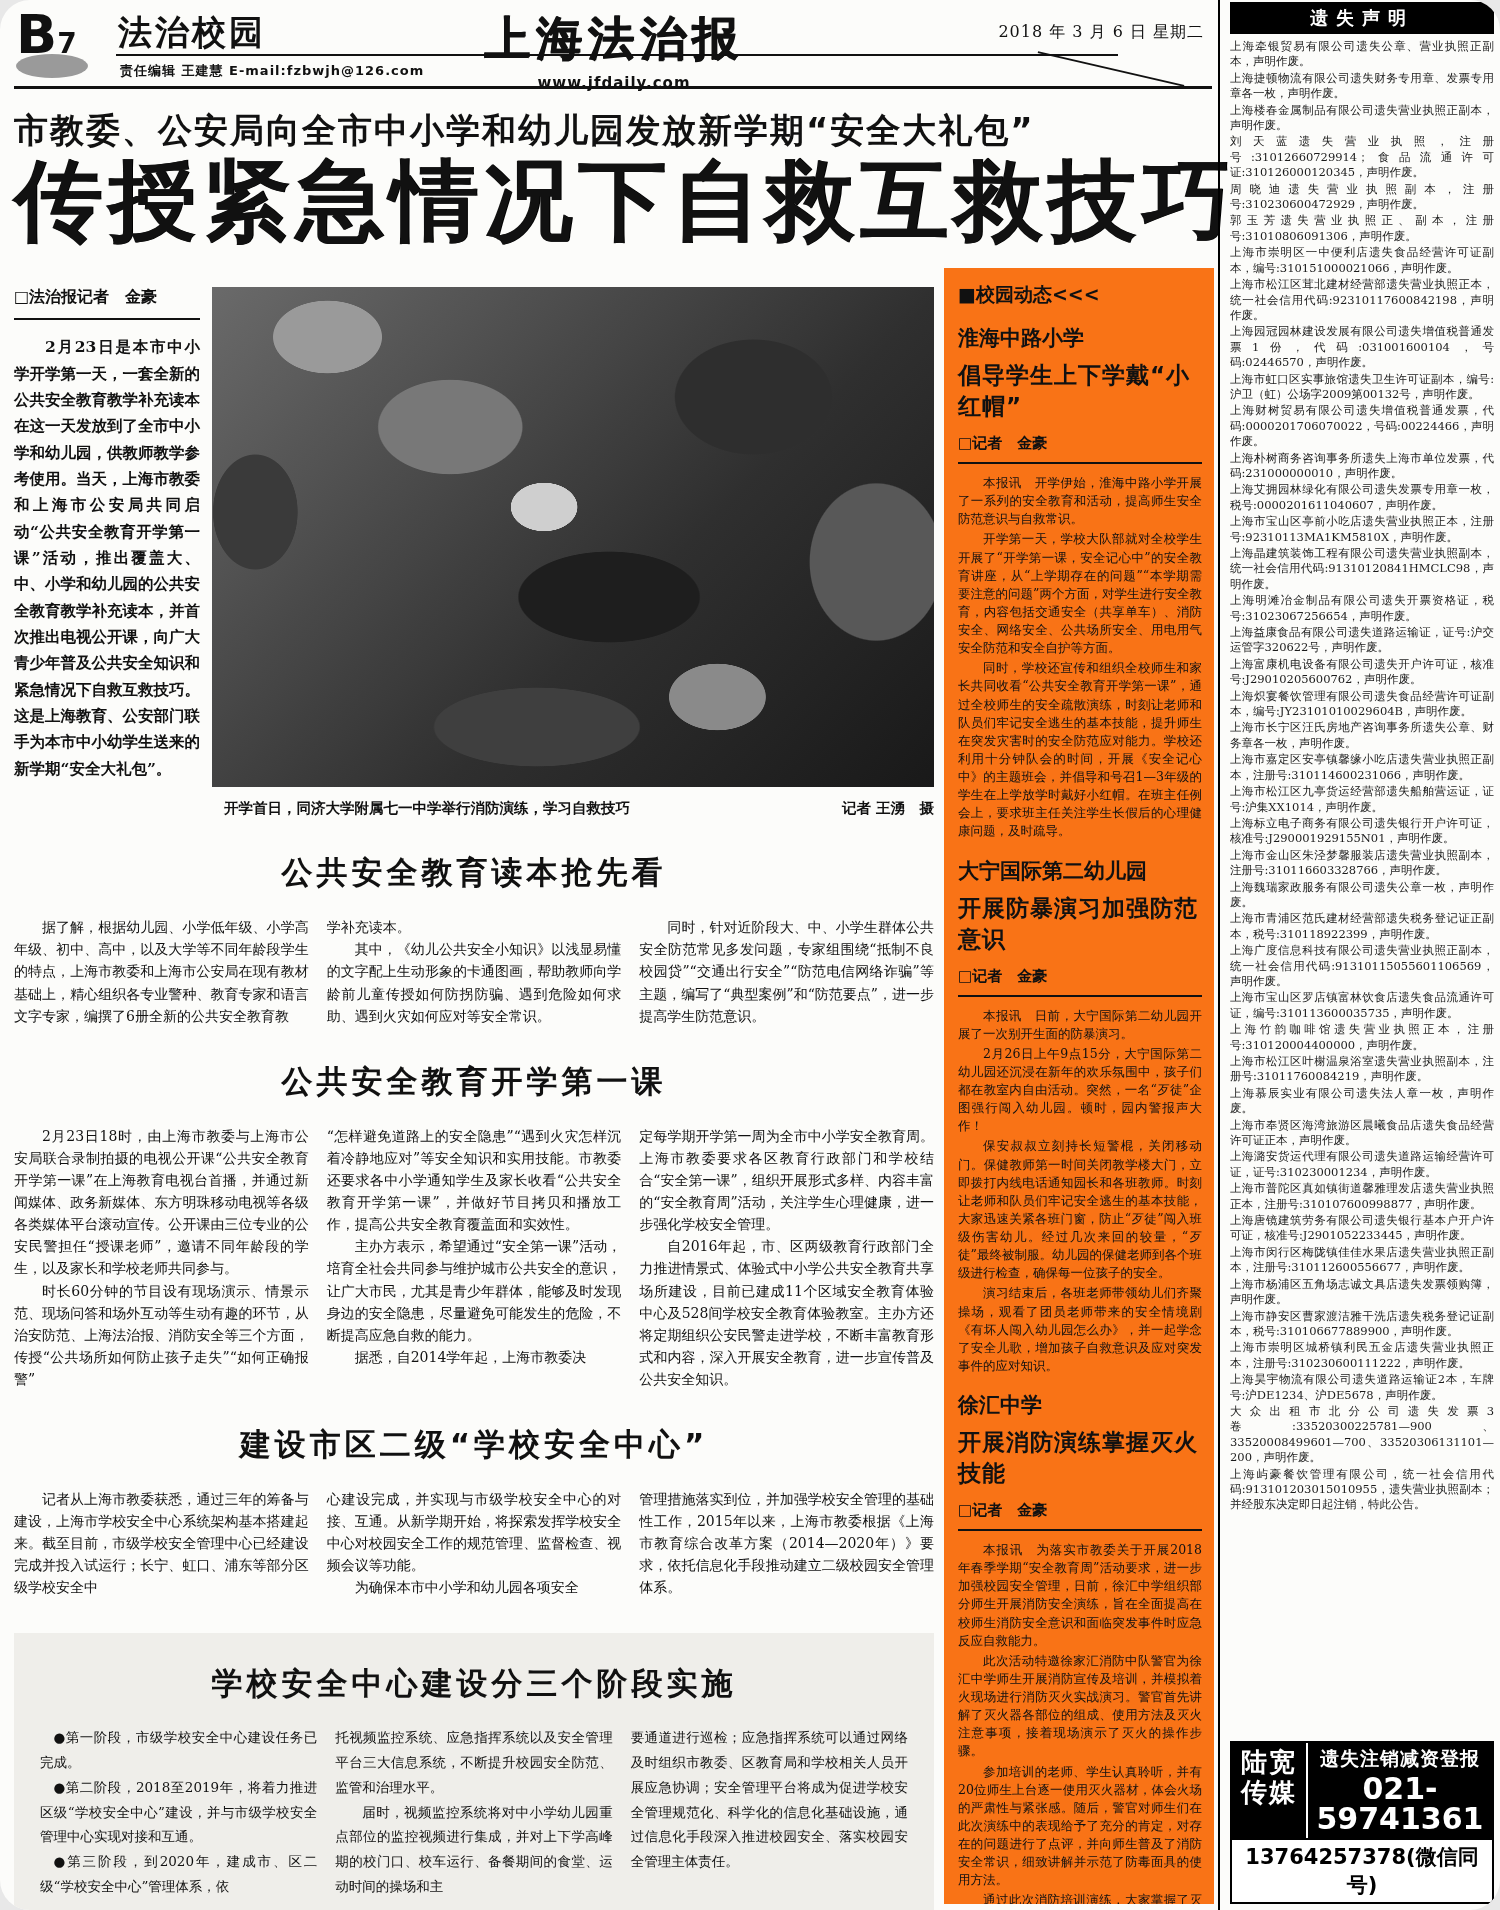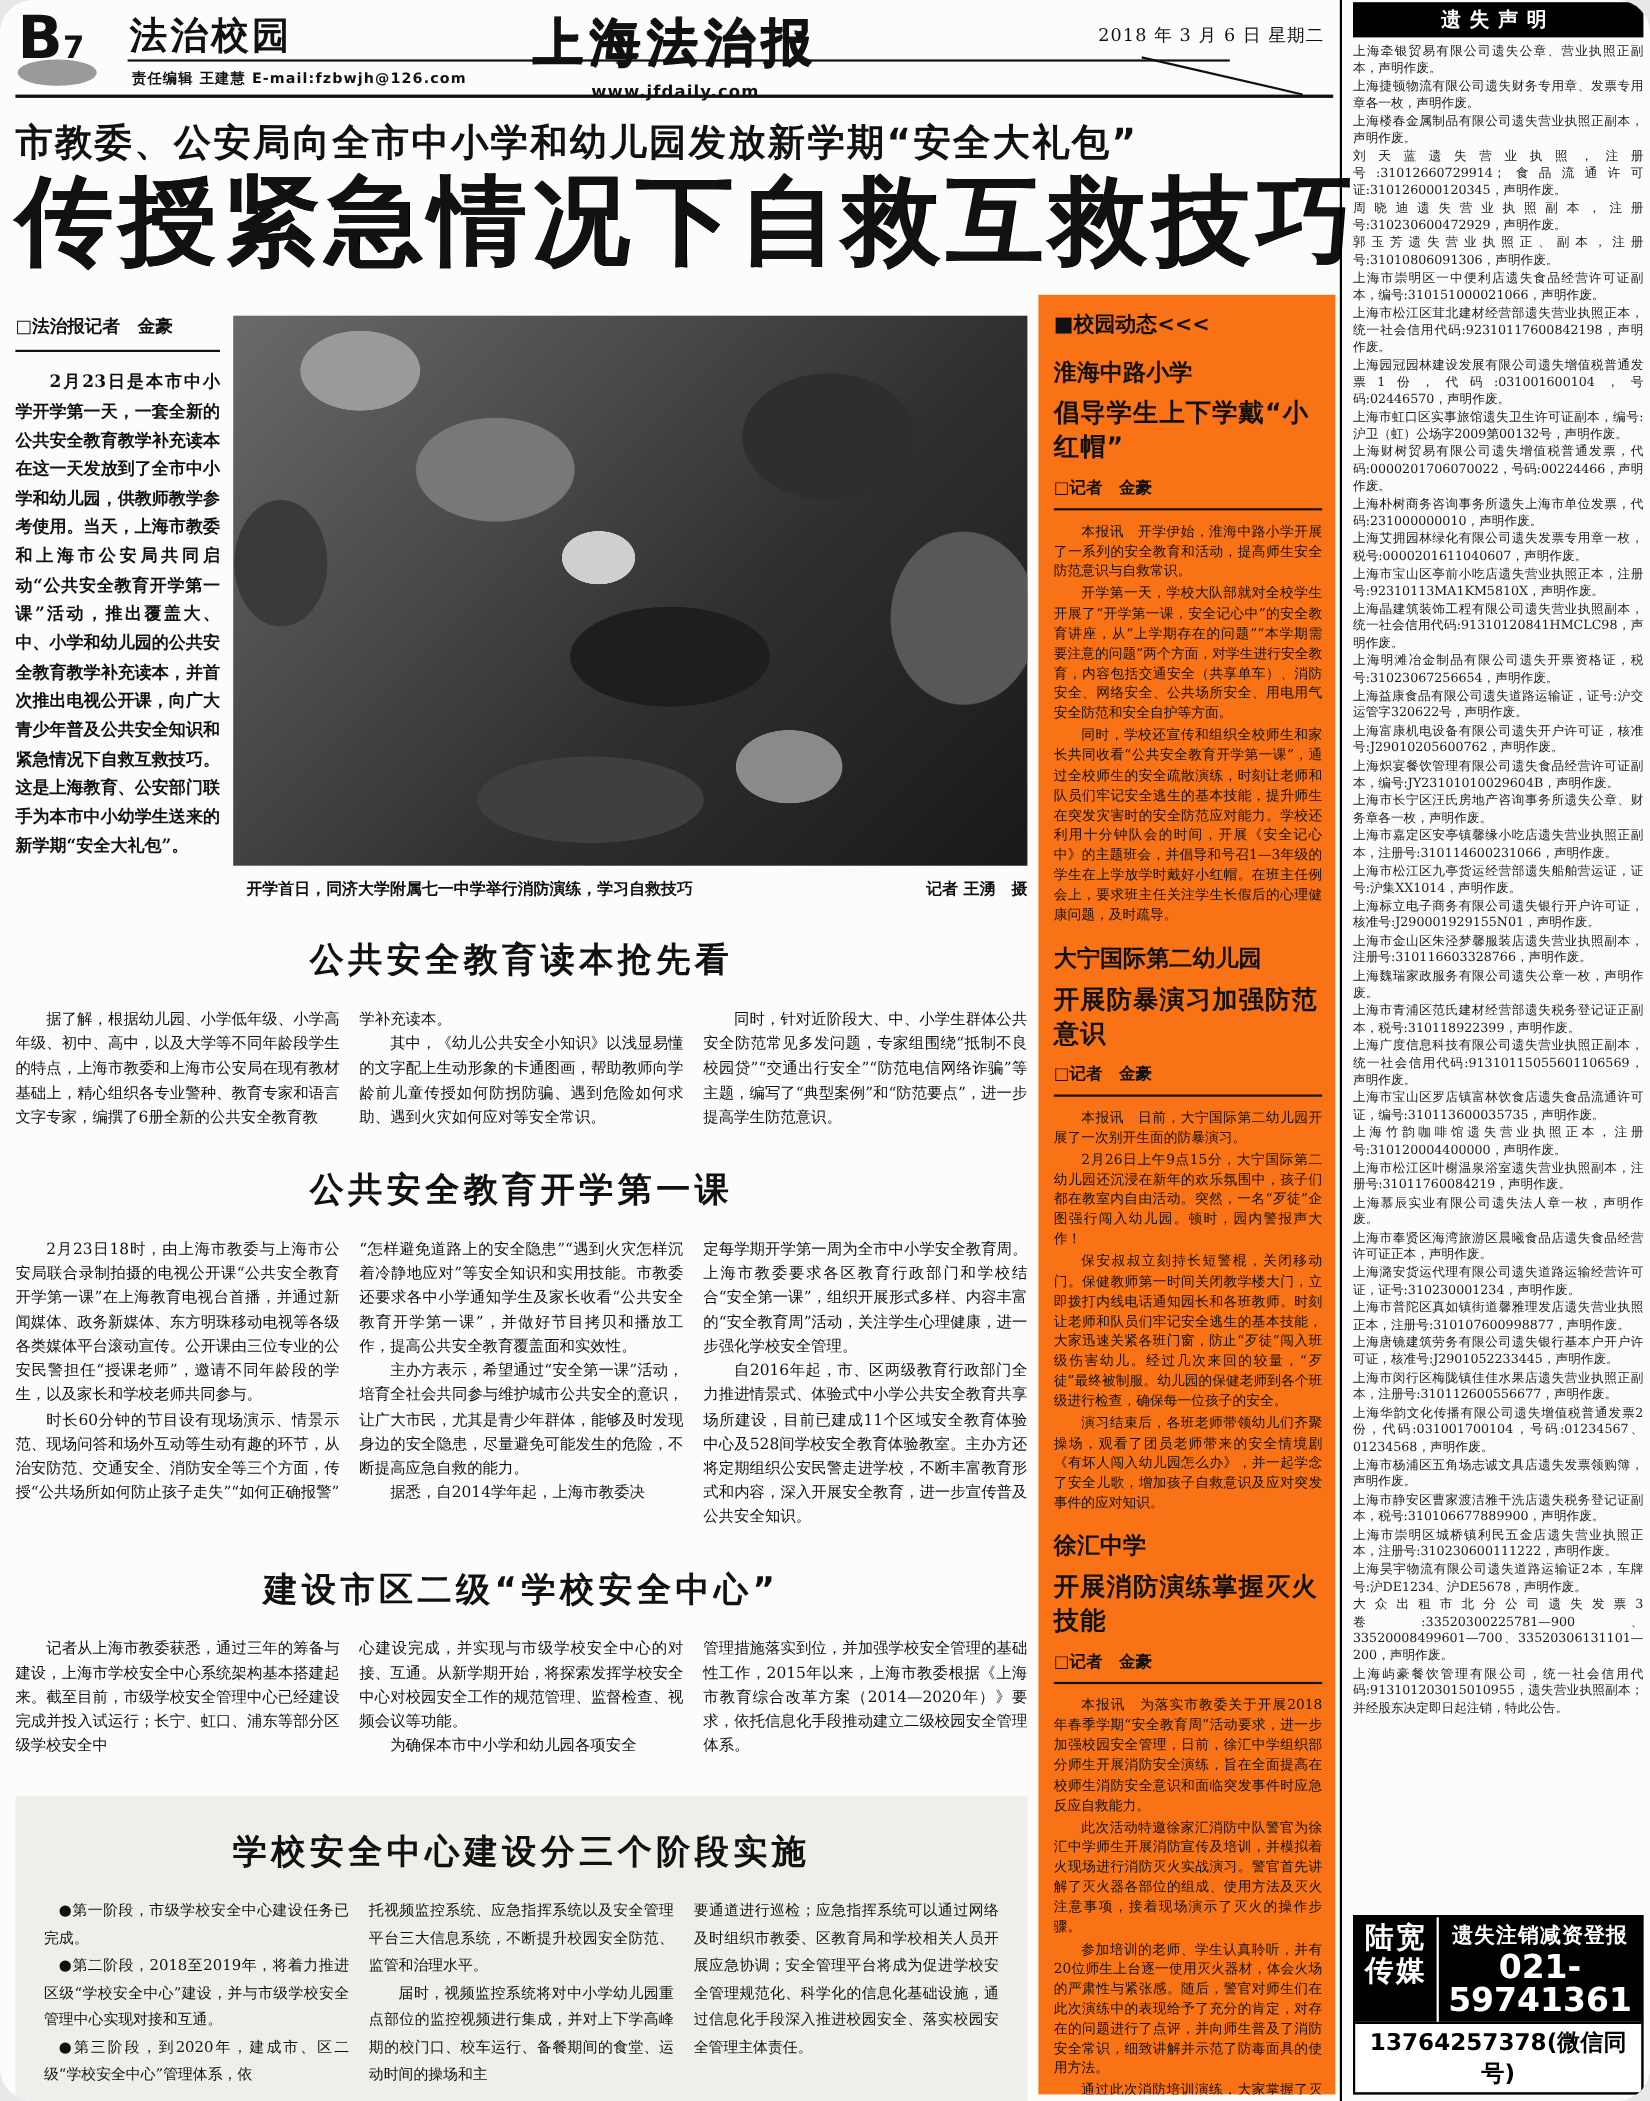--- a/index.html
+++ b/index.html
@@ -139,21 +139,21 @@
             <p>同时，针对近阶段大、中、小学生群体公共安全防范常见多发问题，专家组围绕“抵制不良校园贷”“交通出行安全”“防范电信网络诈骗”等主题，编写了“典型案例”和“防范要点”，进一步提高学生防范意识。</p>
           </div>
         </div>
       </div>
 
       <div>
         <div class="sec-title">公共安全教育开学第一课</div>
         <div class="cols">
           <div class="col">
             <p>2月23日18时，由上海市教委与上海市公安局联合录制拍摄的电视公开课“公共安全教育开学第一课”在上海教育电视台首播，并通过新闻媒体、政务新媒体、东方明珠移动电视等各级各类媒体平台滚动宣传。公开课由三位专业的公安民警担任“授课老师”，邀请不同年龄段的学生，以及家长和学校老师共同参与。</p>
-            <p>时长60分钟的节目设有现场演示、情景示范、现场问答和场外互动等生动有趣的环节，从治安防范、交通安全、消防安全等三个方面，传授“公共场所如何防止孩子走失”“如何正确报警”</p>
+            <p>时长60分钟的节目设有现场演示、情景示范、现场问答和场外互动等生动有趣的环节，从治安防范、上海法治报、消防安全等三个方面，传授“公共场所如何防止孩子走失”“如何正确报警”</p>
           </div>
           <div class="col">
             <p class="cont">“怎样避免道路上的安全隐患”“遇到火灾怎样沉着冷静地应对”等安全知识和实用技能。市教委还要求各中小学通知学生及家长收看“公共安全教育开学第一课”，并做好节目拷贝和播放工作，提高公共安全教育覆盖面和实效性。</p>
             <p>主办方表示，希望通过“安全第一课”活动，培育全社会共同参与维护城市公共安全的意识，让广大市民，尤其是青少年群体，能够及时发现身边的安全隐患，尽量避免可能发生的危险，不断提高应急自救的能力。</p>
             <p>据悉，自2014学年起，上海市教委决</p>
           </div>
           <div class="col">
             <p class="cont">定每学期开学第一周为全市中小学安全教育周。上海市教委要求各区教育行政部门和学校结合“安全第一课”，组织开展形式多样、内容丰富的“安全教育周”活动，关注学生心理健康，进一步强化学校安全管理。</p>
             <p>自2016年起，市、区两级教育行政部门全力推进情景式、体验式中小学公共安全教育共享场所建设，目前已建成11个区域安全教育体验中心及528间学校安全教育体验教室。主办方还将定期组织公安民警走进学校，不断丰富教育形式和内容，深入开展安全教育，进一步宣传普及公共安全知识。</p>
           </div>
@@ -265,21 +265,20 @@
         <p class="notice">上海广度信息科技有限公司遗失营业执照正副本，统一社会信用代码:91310115055601106569，声明作废。</p>
         <p class="notice">上海市宝山区罗店镇富林饮食店遗失食品流通许可证，编号:310113600035735，声明作废。</p>
         <p class="notice">上海竹韵咖啡馆遗失营业执照正本，注册号:310120004400000，声明作废。</p>
         <p class="notice">上海市松江区叶榭温泉浴室遗失营业执照副本，注册号:31011760084219，声明作废。</p>
         <p class="notice">上海慕辰实业有限公司遗失法人章一枚，声明作废。</p>
         <p class="notice">上海市奉贤区海湾旅游区晨曦食品店遗失食品经营许可证正本，声明作废。</p>
         <p class="notice">上海潞安货运代理有限公司遗失道路运输经营许可证，证号:310230001234，声明作废。</p>
         <p class="notice">上海市普陀区真如镇街道馨雅理发店遗失营业执照正本，注册号:310107600998877，声明作废。</p>
         <p class="notice">上海唐镜建筑劳务有限公司遗失银行基本户开户许可证，核准号:J2901052233445，声明作废。</p>
         <p class="notice">上海市闵行区梅陇镇佳佳水果店遗失营业执照正副本，注册号:310112600556677，声明作废。</p>
-        <p class="notice">上海华韵文化传播有限公司遗失增值税普通发票2份，代码:031001700104，号码:01234567、01234568，声明作废。</p>
         <p class="notice">上海市杨浦区五角场志诚文具店遗失发票领购簿，声明作废。</p>
         <p class="notice">上海市静安区曹家渡洁雅干洗店遗失税务登记证副本，税号:310106677889900，声明作废。</p>
         <p class="notice">上海市崇明区城桥镇利民五金店遗失营业执照正本，注册号:310230600111222，声明作废。</p>
         <p class="notice">上海昊宇物流有限公司遗失道路运输证2本，车牌号:沪DE1234、沪DE5678，声明作废。</p>
         <p class="notice">大众出租市北分公司遗失发票3卷:33520300225781—900、33520008499601—700、33520306131101—200，声明作废。</p>
         <p class="notice">上海屿豪餐饮管理有限公司，统一社会信用代码:913101203015010955，遗失营业执照副本；并经股东决定即日起注销，特此公告。</p>
       </div>
     <div class="ad">
       <div class="ad-top">
         <div class="ad-brand">

